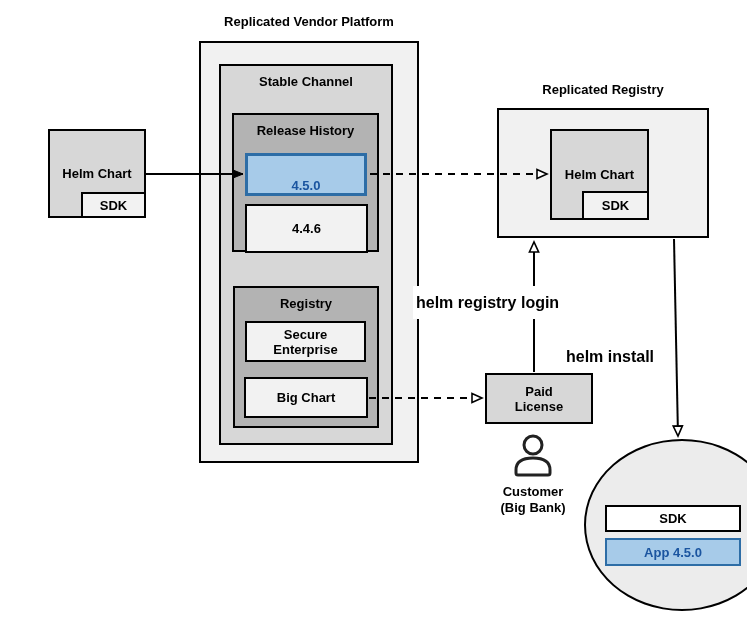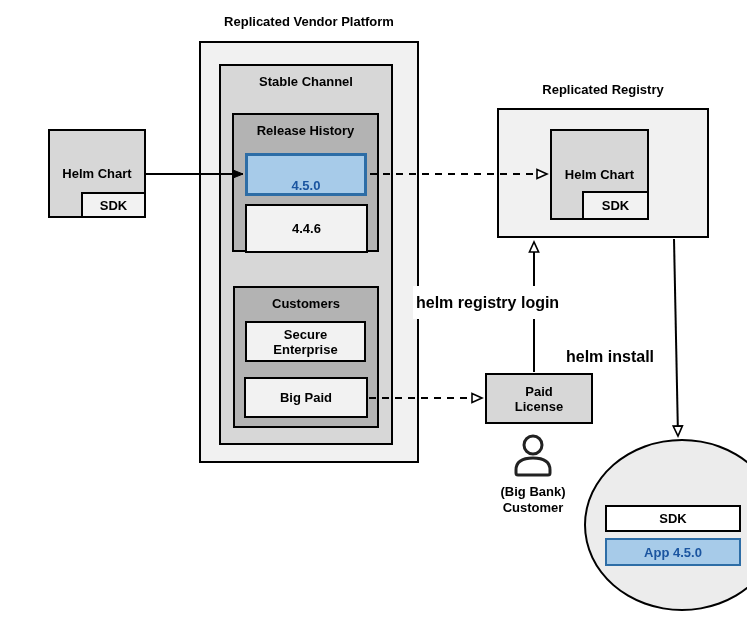--- a/index.html
+++ b/index.html
@@ -44,29 +44,29 @@
 
   <div class="box highlight center" style="left:209px;top:153px;width:122px;height:43px;align-items:flex-end;">
     <span class="lbl">4.5.0</span>
   </div>
 
   <div class="box fill-light center" style="left:209px;top:204px;width:123px;height:49px;">
     <span class="lbl">4.4.6</span>
   </div>
 
   <div class="box fill-dark" style="left:197px;top:286px;width:146px;height:142px;">
-    <div class="box-title">Customers</div>
+    <div class="box-title">Registry</div>
   </div>
 
   <div class="box fill-light center" style="left:209px;top:321px;width:121px;height:41px;">
     <span class="lbl narrow">Secure Enterprise</span>
   </div>
 
   <div class="box fill-light center" style="left:208px;top:377px;width:124px;height:41px;">
-    <span class="lbl">Big Paid</span>
+    <span class="lbl">Big Chart</span>
   </div>
 
   <div class="box fill-mid center" style="left:12px;top:129px;width:98px;height:89px;">
     <span class="lbl">Helm Chart</span>
   </div>
   <div class="box fill-light center" style="left:45px;top:192px;width:65px;height:26px;">
     <span class="lbl">SDK</span>
   </div>
 
   <div class="float-title" style="left:461px;top:82px;width:212px;">Replicated Registry</div>
@@ -76,22 +76,22 @@
   </div>
   <div class="box fill-light center" style="left:546px;top:191px;width:67px;height:29px;">
     <span class="lbl">SDK</span>
   </div>
 
   <div class="box fill-mid center" style="left:449px;top:373px;width:108px;height:51px;">
     <span class="lbl narrow-sm">Paid License</span>
   </div>
 
   <div class="float-title" style="left:437px;top:484px;width:120px;line-height:16px;">
+    <div>Customer</div>
     <div>(Big Bank)</div>
-    <div>Customer</div>
   </div>
 
   <div class="box circle" style="left:548px;top:439px;width:196px;height:172px;background:#ececec;"></div>
   <div class="box fill-white center" style="left:569px;top:505px;width:136px;height:27px;z-index:4;">
     <span class="lbl">SDK</span>
   </div>
   <div class="box highlight center" style="left:569px;top:538px;width:136px;height:28px;border-width:2px;z-index:4;">
     <span class="lbl">App 4.5.0</span>
   </div>
 

